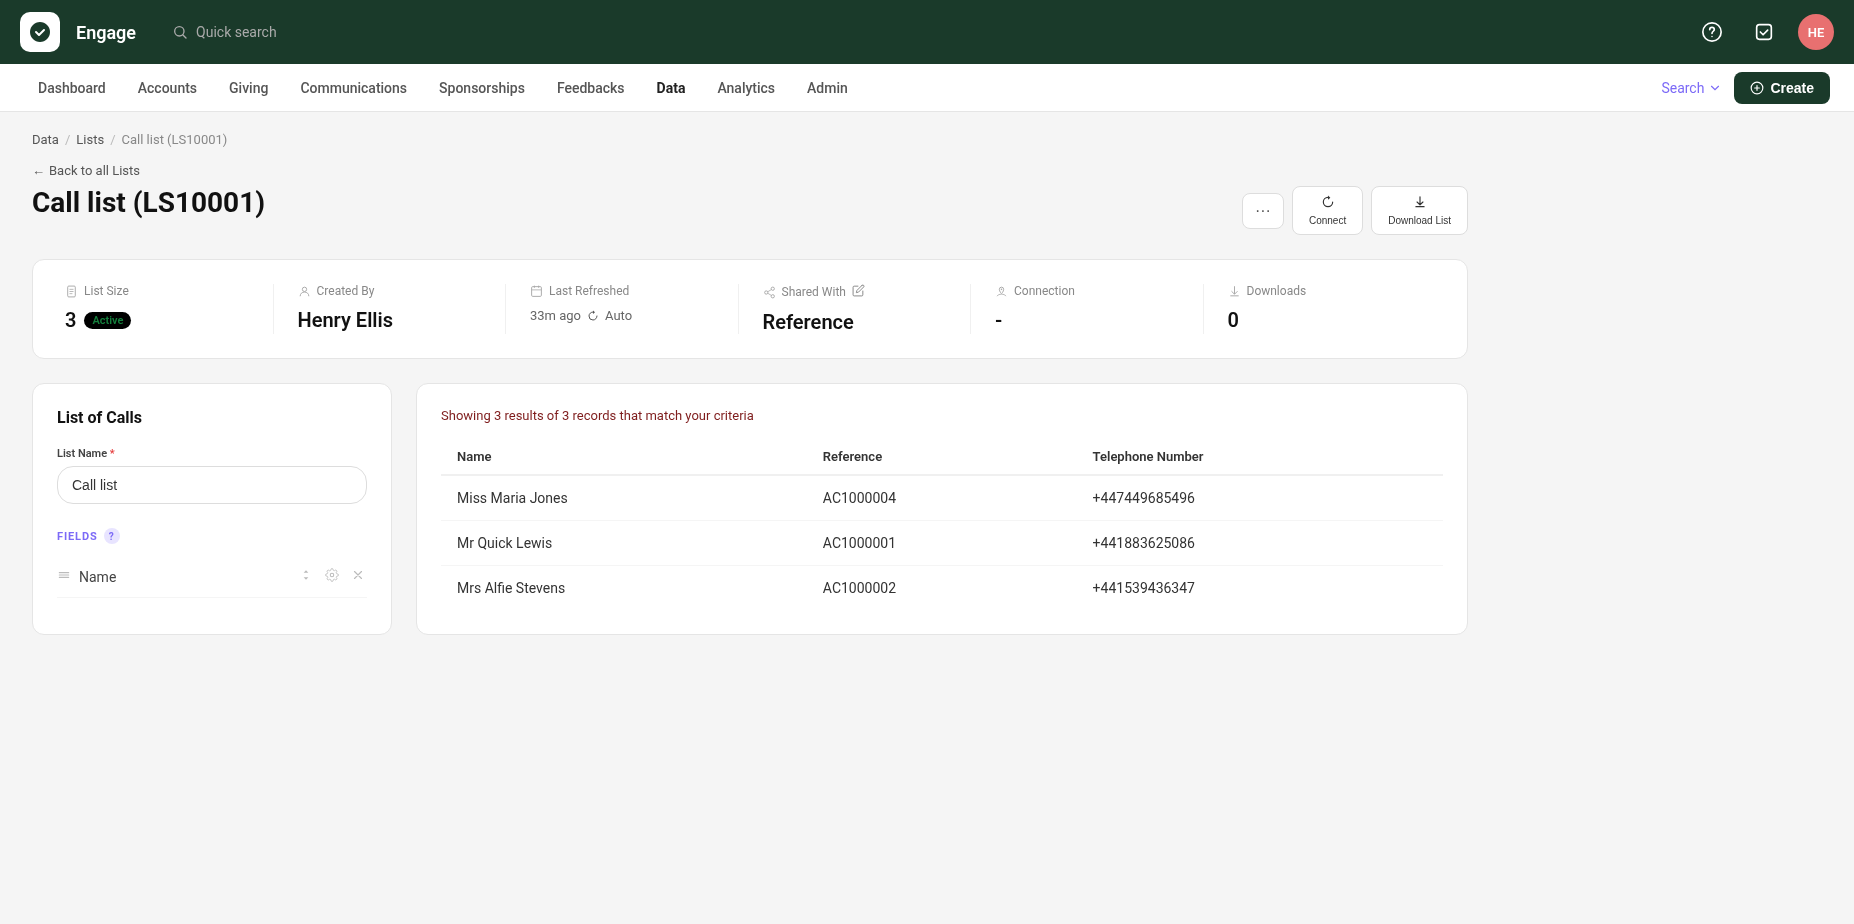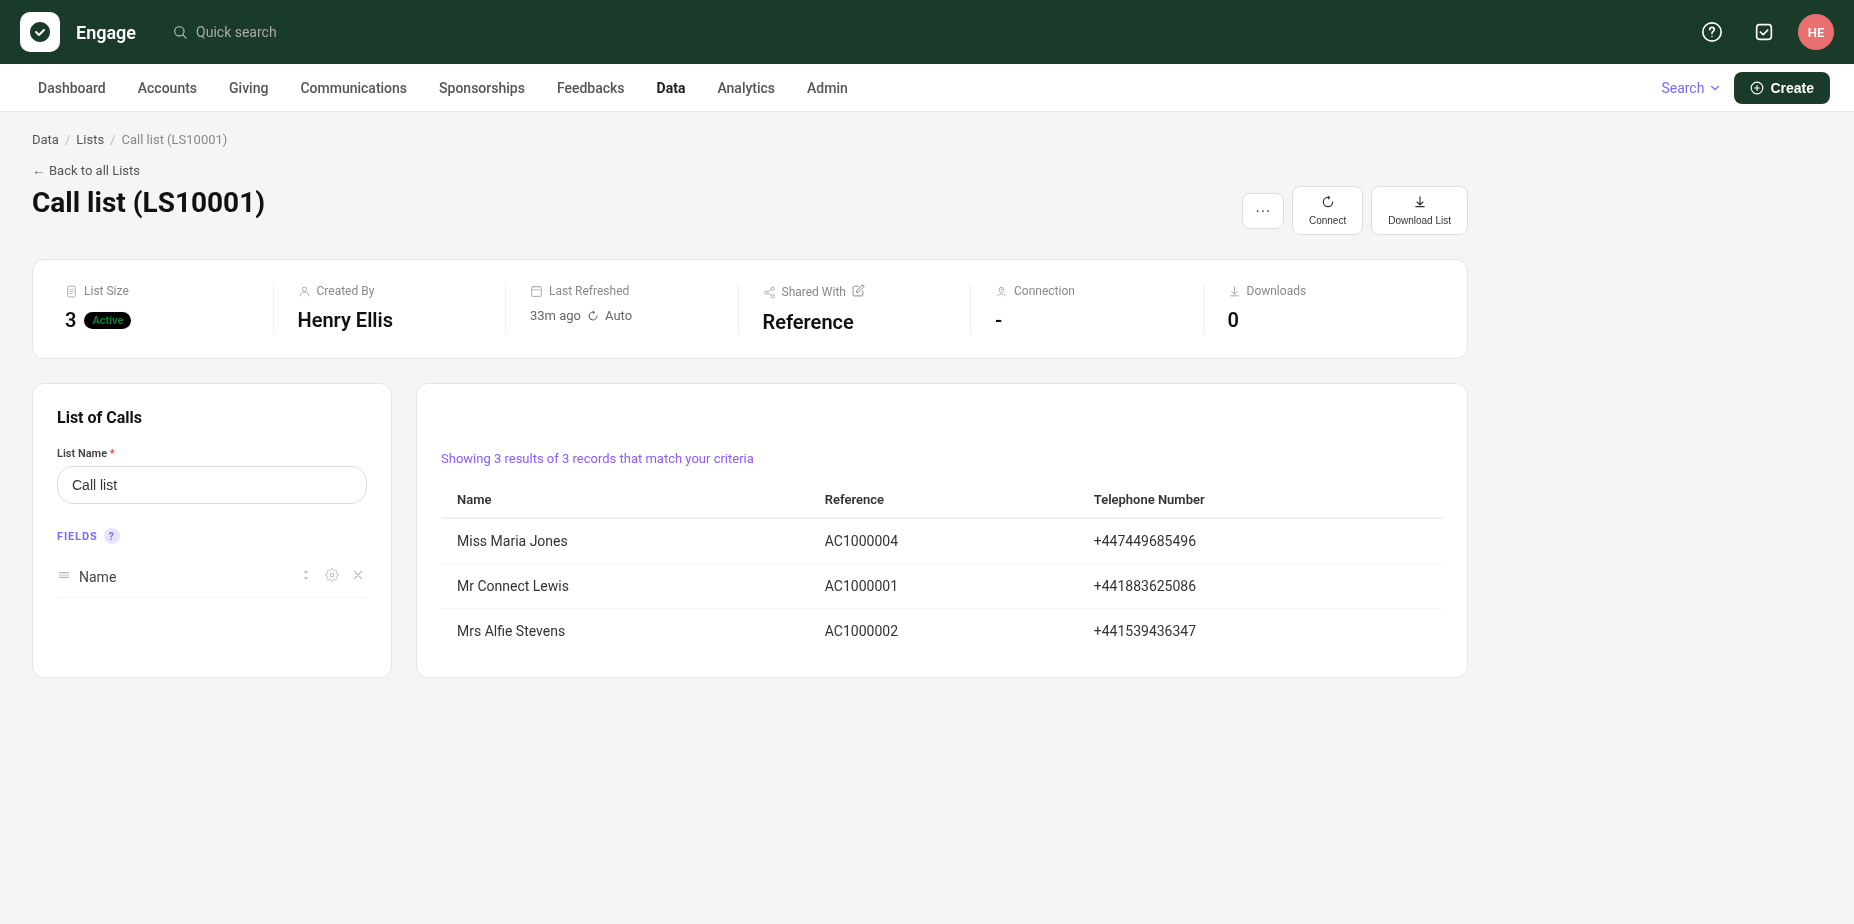--- a/index.html
+++ b/index.html
@@ -316,23 +316,22 @@
     .right-panel {
       flex: 1;
       background: white;
       border-radius: 12px;
       border: 1px solid #e5e5e5;
       padding: 24px;
       overflow: hidden;
     }
     .results-info {
       font-size: 13px;
-      color: #8b5cf6;
+      color: #7f1d1d;
       margin-bottom: 16px;
-      margin-top: 43px;
     }
     .data-table {
       width: 100%;
       border-collapse: collapse;
     }
     .data-table th {
       text-align: left;
       font-size: 13px;
       font-weight: 600;
       color: #333;
@@ -606,21 +605,21 @@
             <th>Telephone Number</th>
           </tr>
         </thead>
         <tbody id="table-body">
         <tr>
       <td>Miss Maria Jones</td>
       <td>AC1000004</td>
       <td>+447449685496</td>
     </tr>
             <tr>
-      <td>Mr Connect Lewis</td>
+      <td>Mr Quick Lewis</td>
       <td>AC1000001</td>
       <td>+441883625086</td>
     </tr>
             <tr>
       <td>Mrs Alfie Stevens</td>
       <td>AC1000002</td>
       <td>+441539436347</td>
     </tr>
           </tbody>
       </table>

